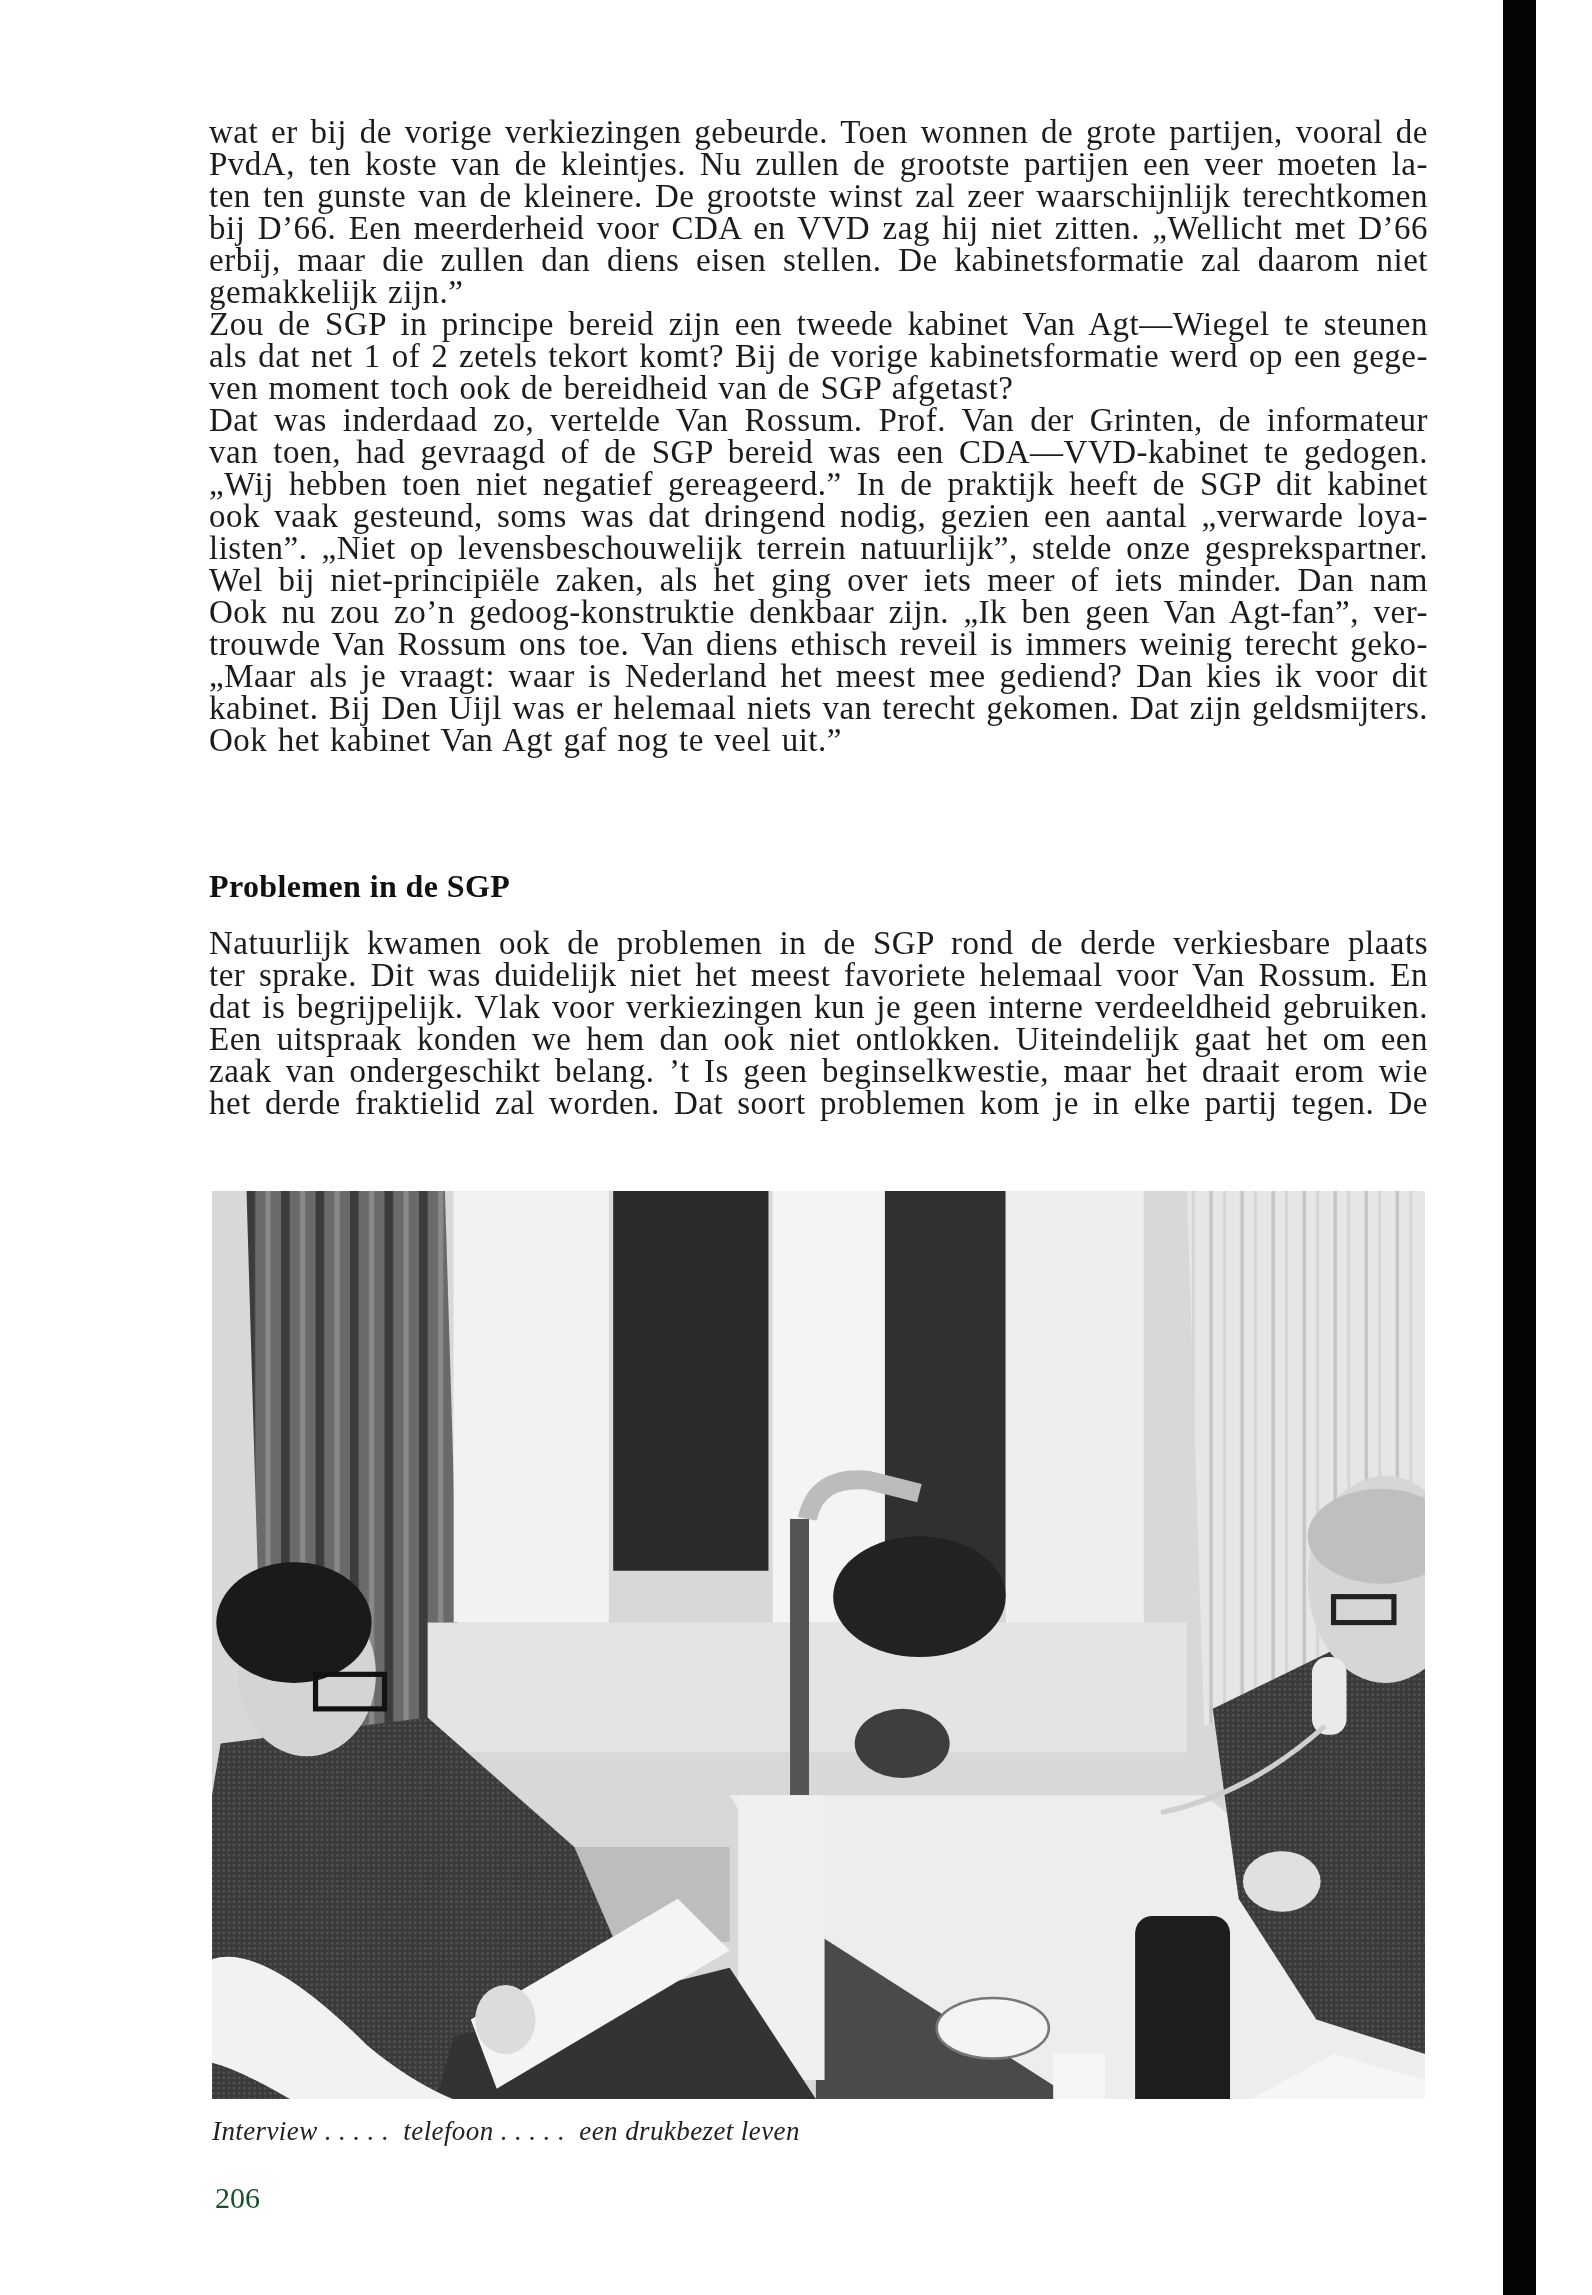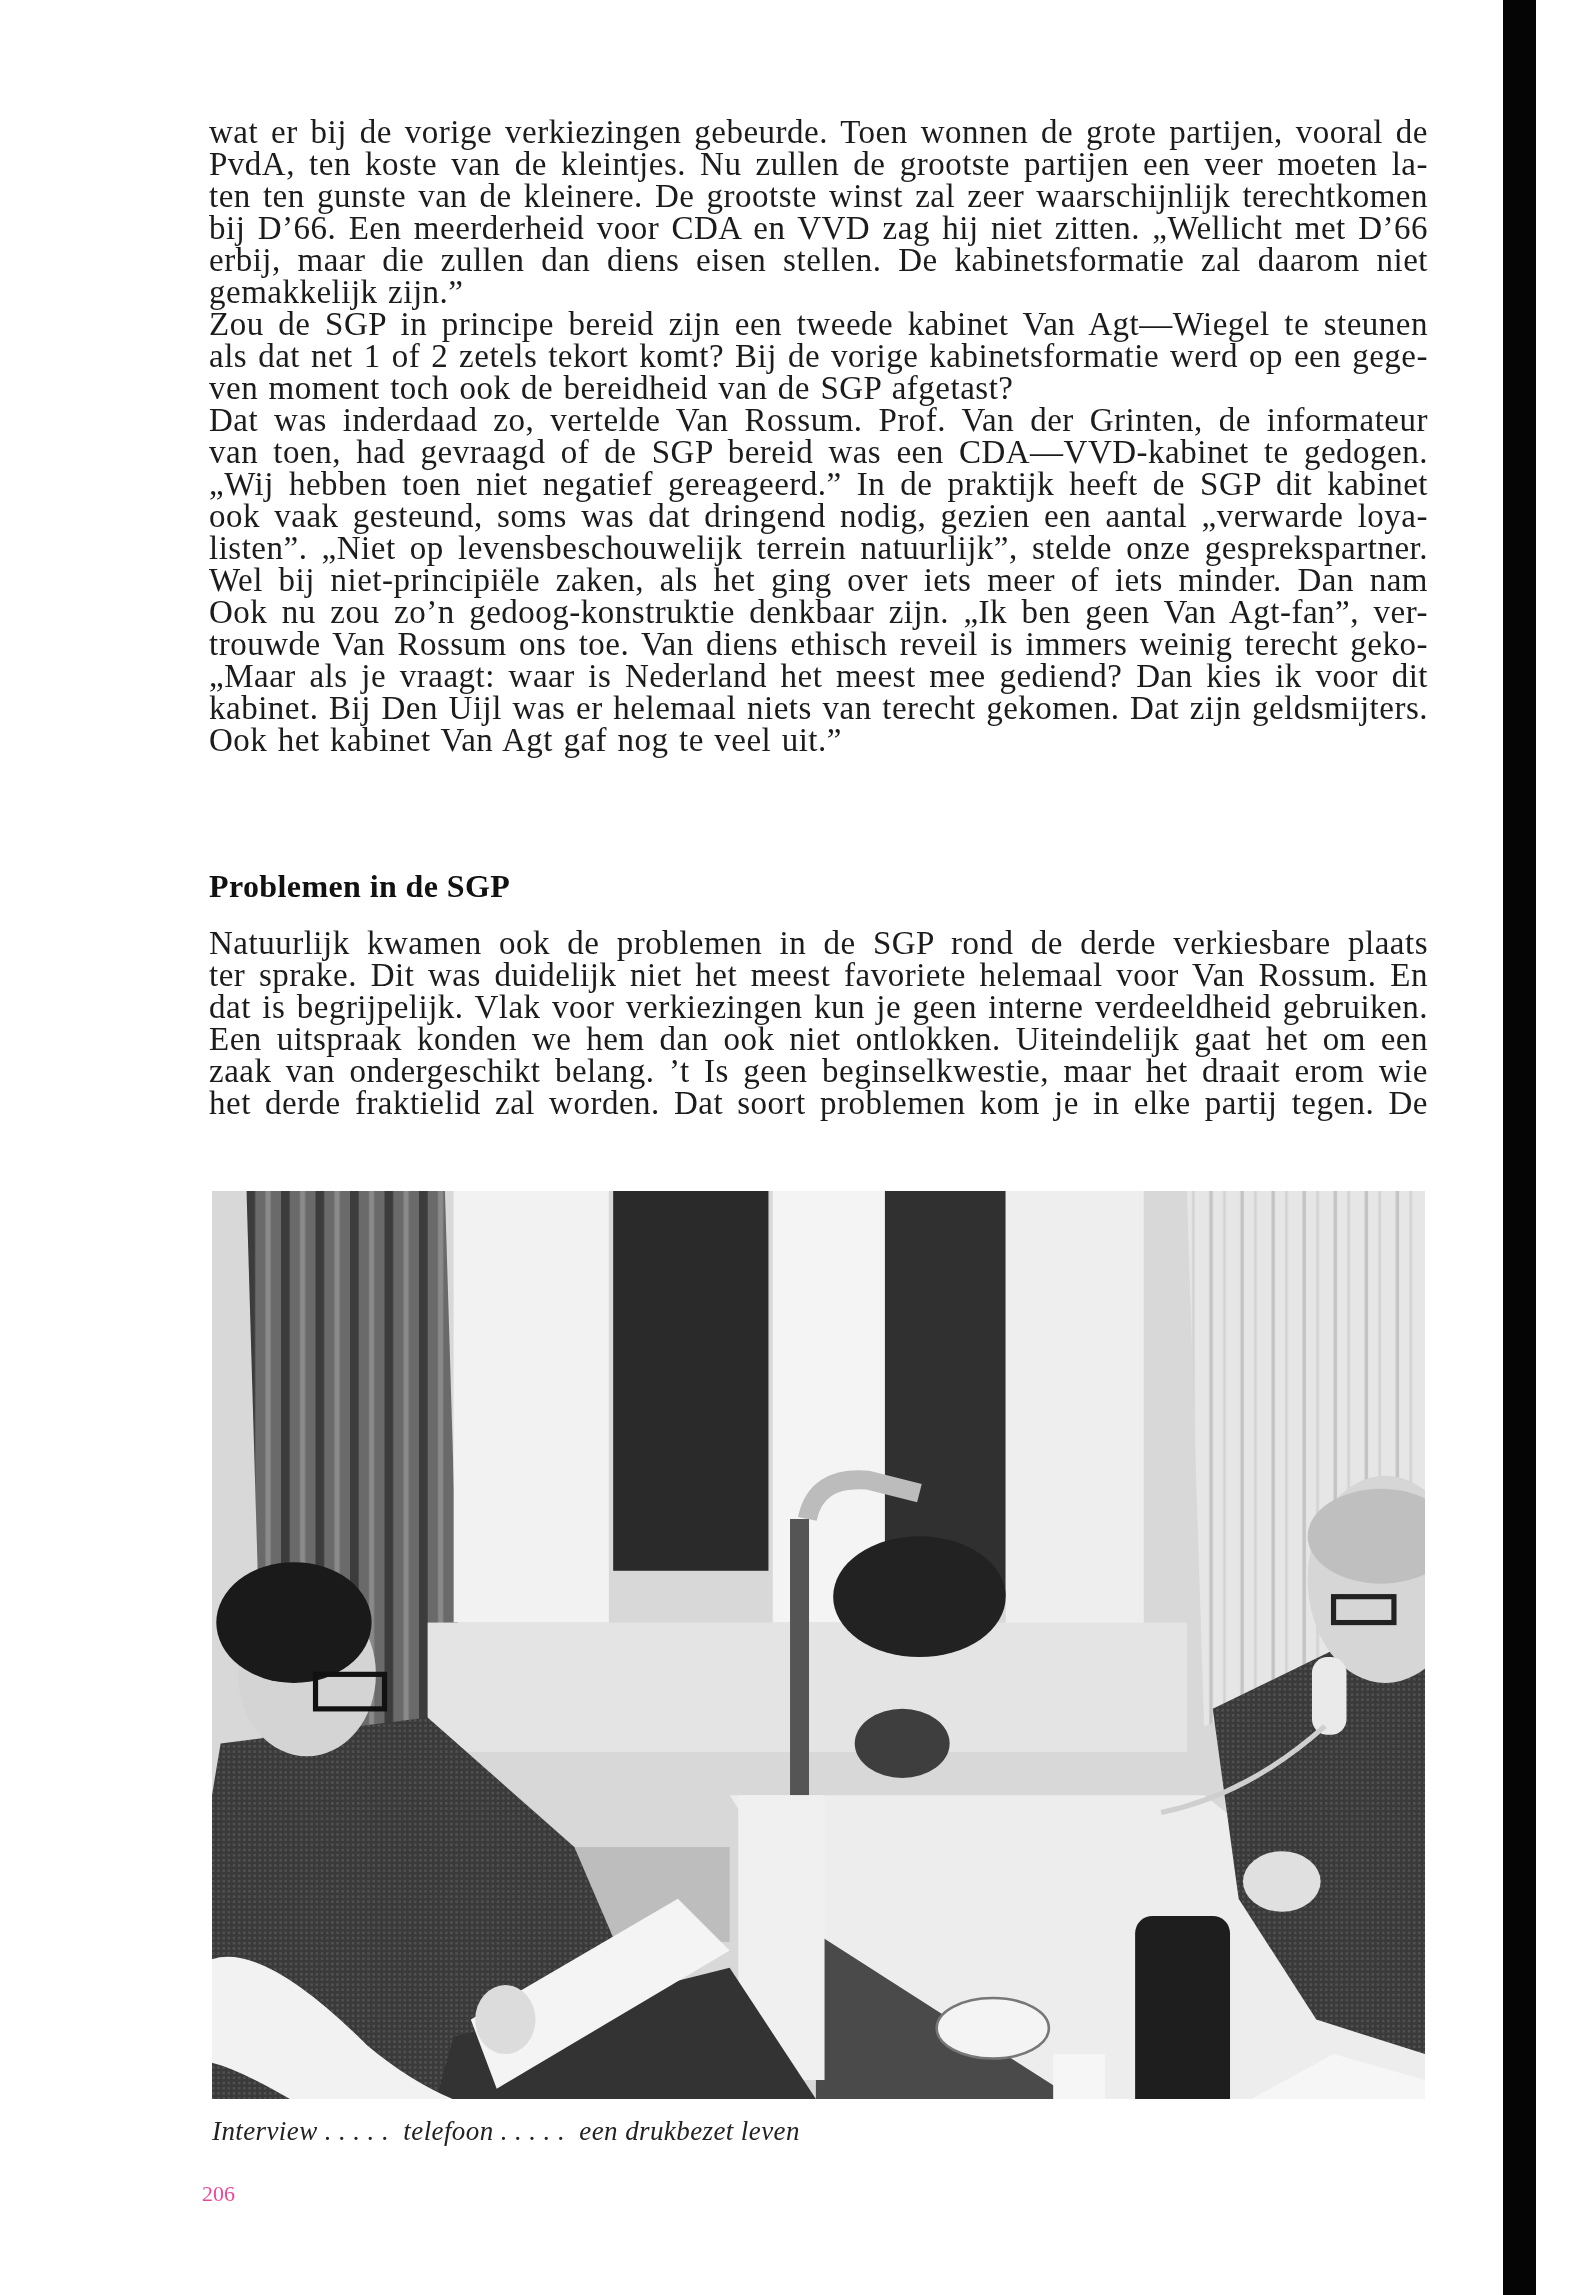--- a/index.html
+++ b/index.html
@@ -23,21 +23,21 @@
   .photo {
     position: absolute; left: 212px; top: 1191px; width: 1213px; height: 908px;
     background: #cfcfcf; overflow: hidden;
   }
   .photo svg { width: 100%; height: 100%; display: block; }
   .caption {
     position: absolute; left: 212px; top: 2116px; font-size: 27px; font-style: italic; color: #222;
     letter-spacing: 0.4px; white-space: pre;
   }
   .page-number {
-    position: absolute; left: 202px; top: 2181px; font-size: 22px; color: #ec4899;
+    position: absolute; left: 215px; top: 2181px; font-size: 30px; color: #14532d;
   }
   .edge-bar {
     position: absolute; left: 1503px; top: 0; width: 33px; height: 2295px; background: #050505;
   }
 </style>
 </head>
 <body>
 
 <div class="edge-bar"></div>
 

